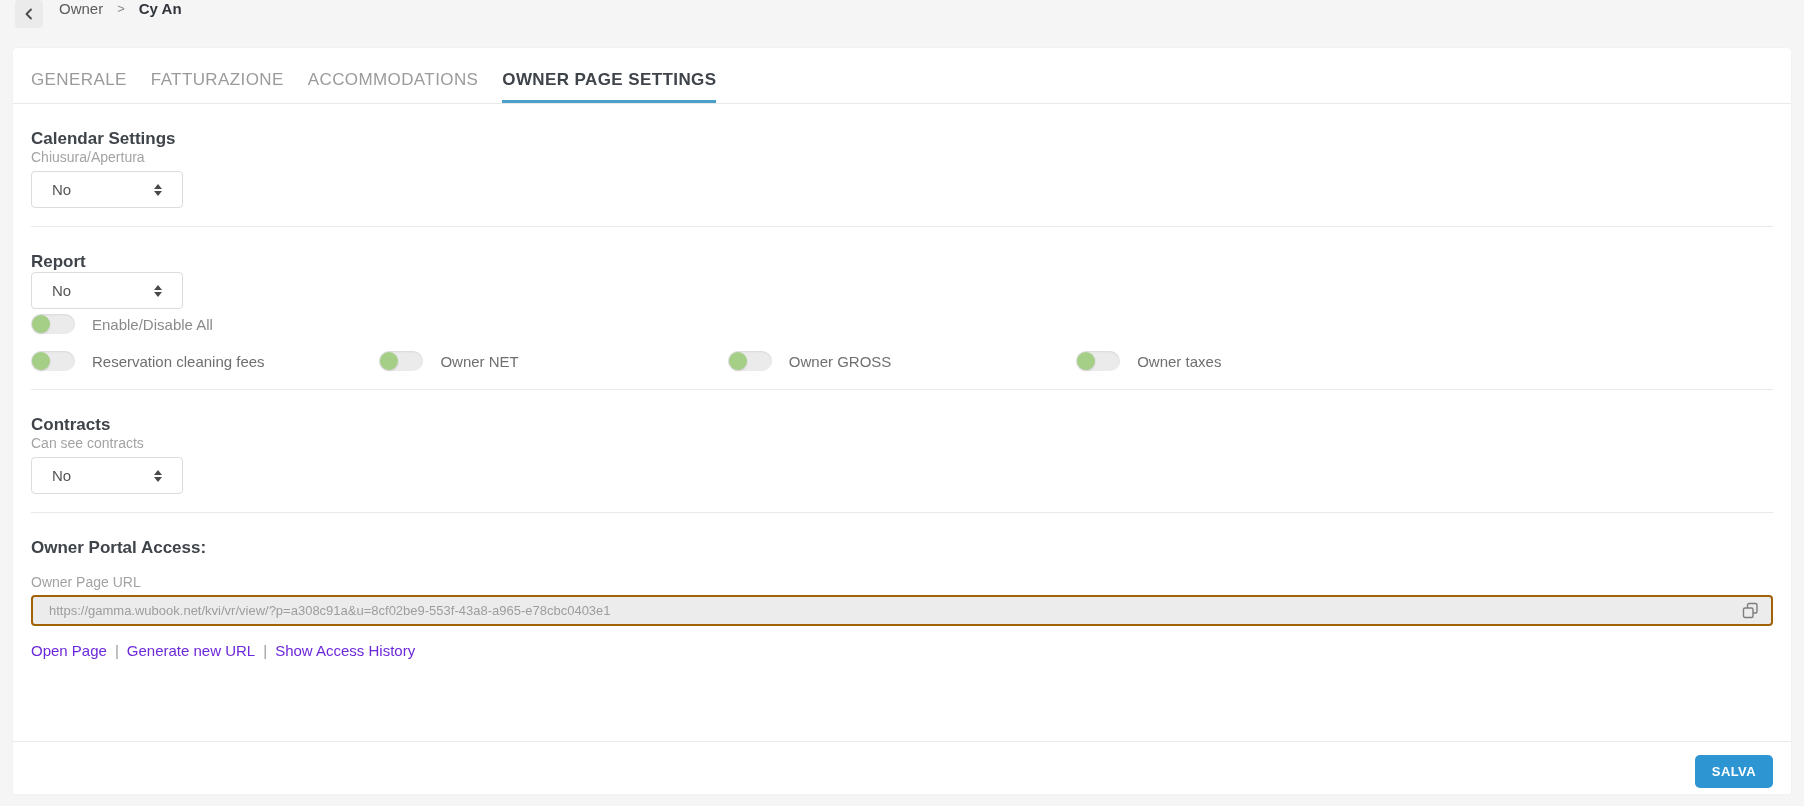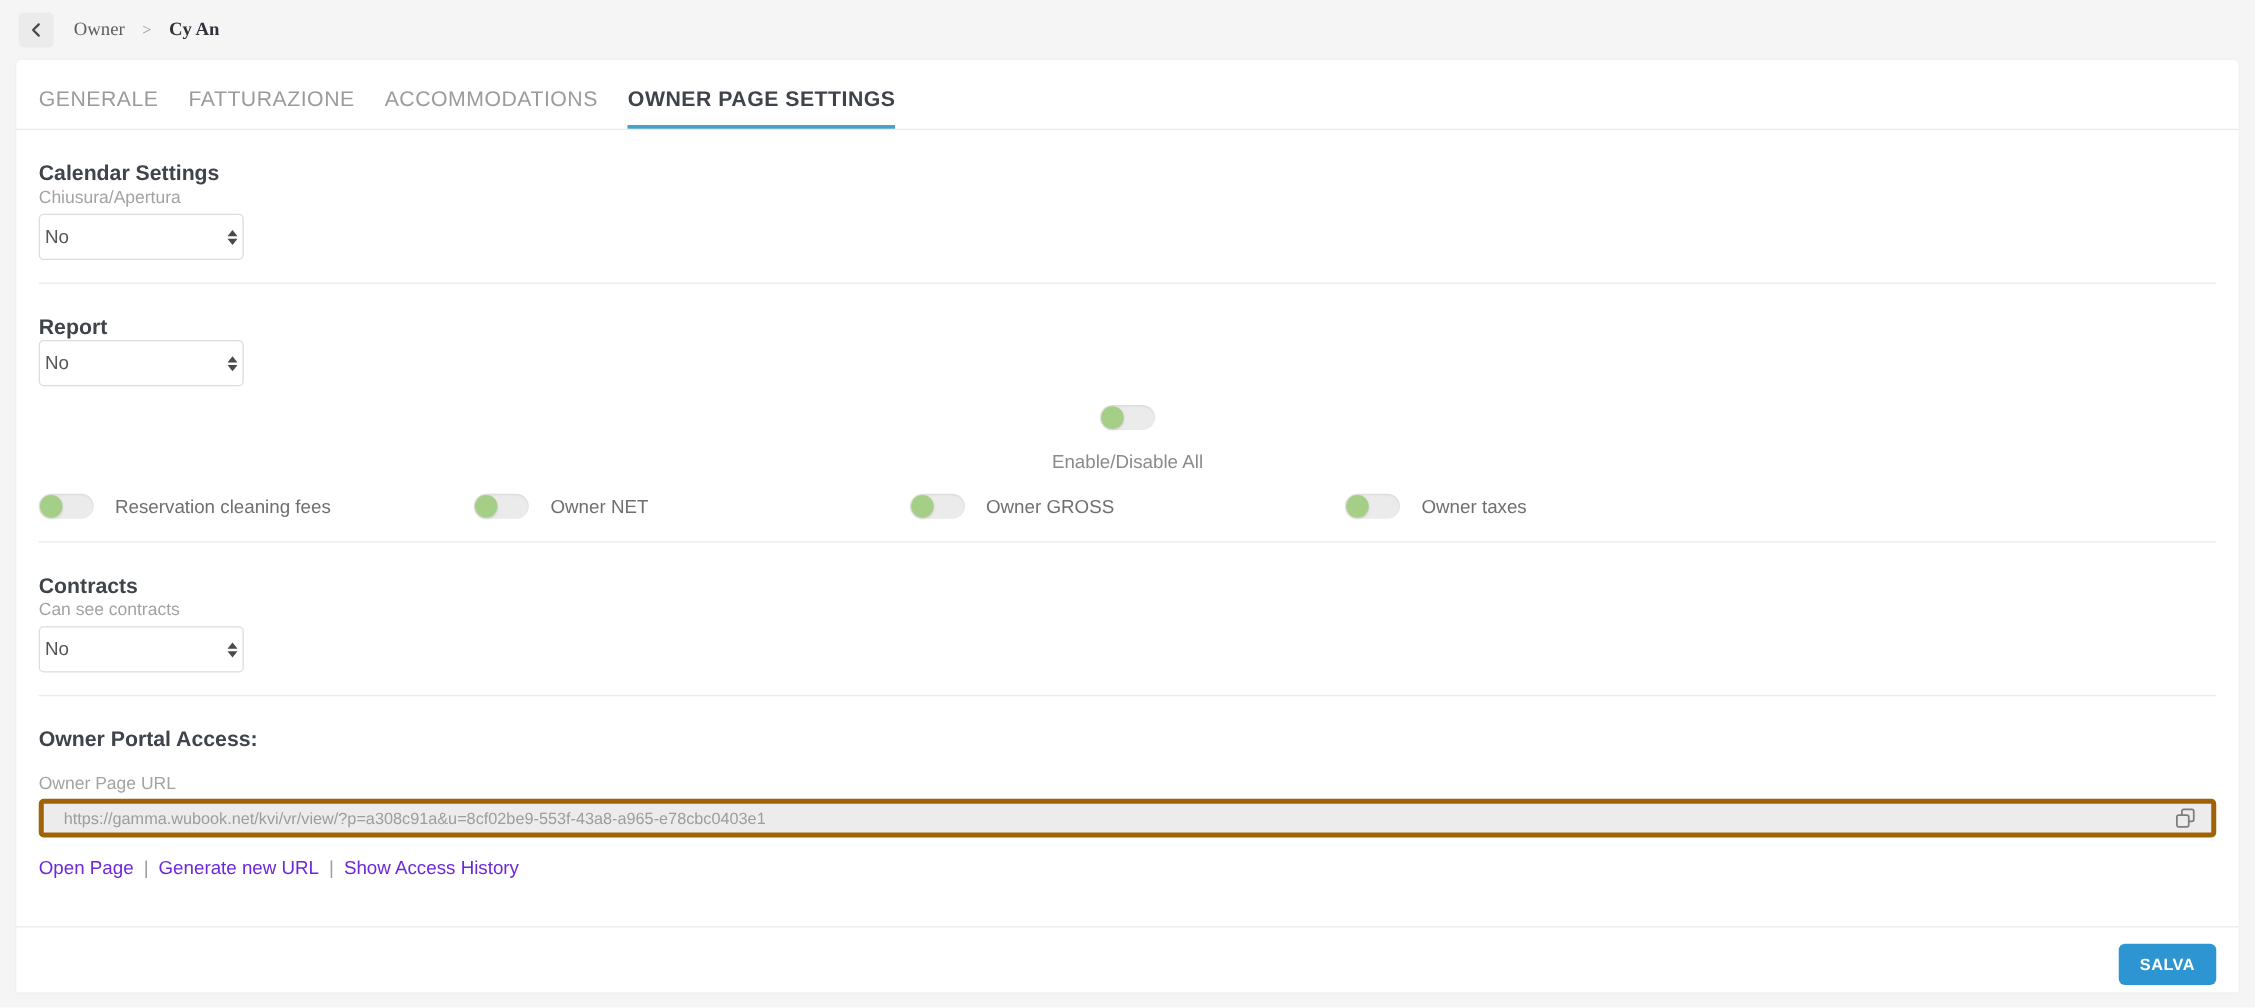--- a/index.html
+++ b/index.html
@@ -9,24 +9,23 @@
     font-family: "Liberation Sans", "DejaVu Sans", sans-serif;
     color: #4a4a4a;
     min-height: 806px;
     overflow-x: hidden;
   }
 
   
   .topbar {
     height: 48px;
     display: flex;
-    align-items: center;
+    align-items: flex-start;
     padding: 0 15px;
     gap: 16px;
-    font-family: Liberation Serif, serif;
   }
   .back-btn {
     width: 28px; height: 28px;
     background: #ebebeb;
     border: none;
     border-radius: 4px;
     display: flex; align-items: center; justify-content: center;
     cursor: pointer;
     flex: 0 0 auto;
   }
@@ -75,48 +74,48 @@
     font-weight: bold;
     color: #3f444a;
     margin-top: 25px;
   }
   .field-label {
     font-size: 14px;
     color: #a3a3a3;
     margin-bottom: 6px;
   }
   .select-box {
-    width: 164px;
+    width: 152px;
     height: 37px;
     border: 1px solid #dcdcdc;
     border-radius: 4px;
     background: #fff;
     display: flex;
     align-items: center;
     justify-content: space-between;
-    padding: 0 4px;
+    padding: 0 20px;
     cursor: pointer;
   }
   .select-box .value { font-size: 15px; color: #555; }
   .arrows { display: flex; flex-direction: column; gap: 2px; align-items: center; }
   .arrows .up {
     width: 0; height: 0;
     border-left: 4px solid transparent; border-right: 4px solid transparent;
     border-bottom: 5px solid #4a4a4a;
   }
   .arrows .down {
     width: 0; height: 0;
     border-left: 4px solid transparent; border-right: 4px solid transparent;
     border-top: 5px solid #4a4a4a;
   }
   .divider { border-top: 1px solid #e9e9e9; margin-top: 18px; }
 
   
   .toggle-row { display: flex; align-items: center; gap: 17px; }
-  .master-toggle { margin-top: 15px; flex-direction: column; }
+  .master-toggle { margin-top: 5px; }
   .toggle {
     width: 44px; height: 20px;
     background: #ebebeb;
     border-radius: 10px;
     position: relative;
     cursor: pointer;
     flex: 0 0 auto;
     box-shadow: inset 0 1px 2px rgba(0,0,0,0.08);
   }
   .toggle .knob {
@@ -133,21 +132,21 @@
     display: grid;
     grid-template-columns: repeat(5, 1fr);
   }
   .toggles-grid .toggle-label { color: #6f6f6f; }
 
   
   .url-field {
     margin-top: 5px;
     height: 31px;
     background: #ececec;
-    border: 4px solid #a16207;
+    border: 2px solid #a16207;
     border-radius: 4px;
     display: flex;
     align-items: center;
     padding: 0 10px 0 16px;
   }
   .url-text {
     flex: 1;
     font-size: 13px;
     color: #9d9d9d;
     white-space: nowrap;

